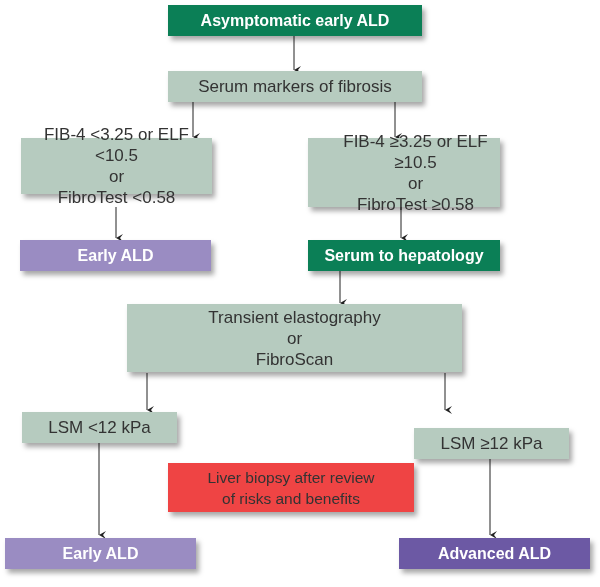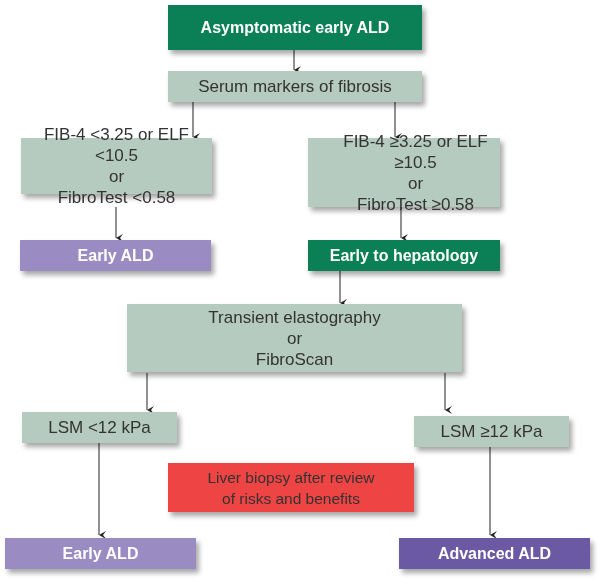--- a/index.html
+++ b/index.html
@@ -29,21 +29,21 @@
   <line x1="395" y1="101" x2="395" y2="137" stroke="#222" stroke-width="1" marker-end="url(#ah)"></line>
   <line x1="116" y1="207" x2="116" y2="238" stroke="#222" stroke-width="1" marker-end="url(#ah)"></line>
   <line x1="401" y1="207" x2="401" y2="238" stroke="#222" stroke-width="1" marker-end="url(#ah)"></line>
   <line x1="340" y1="271" x2="340" y2="303" stroke="#222" stroke-width="1" marker-end="url(#ah)"></line>
   <line x1="147" y1="373" x2="147" y2="410" stroke="#222" stroke-width="1" marker-end="url(#ah)"></line>
   <line x1="445" y1="373" x2="445" y2="410" stroke="#222" stroke-width="1" marker-end="url(#ah)"></line>
   <line x1="99" y1="442" x2="99" y2="535" stroke="#222" stroke-width="1" marker-end="url(#ah)"></line>
   <line x1="490" y1="442" x2="490" y2="535" stroke="#222" stroke-width="1" marker-end="url(#ah)"></line>
 </svg>
 
-<div class="box green" style="left:168px;top:5px;width:254px;height:45px;">
+<div class="box green" style="left:168px;top:5px;width:254px;height:31px;">
   <span>Asymptomatic early ALD</span>
 </div>
 
 <div class="box sage" style="left:168px;top:71px;width:254px;height:31px;">
   <span>Serum markers of fibrosis</span>
 </div>
 
 <div class="box sage" style="left:21px;top:138px;width:191px;height:56px;">
   <span>FIB-4 &lt;3.25 or ELF &lt;10.5
 or
@@ -54,34 +54,34 @@
   <span>FIB-4 ≥3.25 or ELF ≥10.5
 or
 FibroTest ≥0.58</span>
 </div>
 
 <div class="box lav" style="left:20px;top:240px;width:191px;height:31px;">
   <span>Early ALD</span>
 </div>
 
 <div class="box green" style="left:308px;top:240px;width:192px;height:31px;">
-  <span>Early to hepatology</span>
+  <span>Serum to hepatology</span>
 </div>
 
 <div class="box sage" style="left:127px;top:304px;width:335px;height:68px;">
   <span>Transient elastography
 or
 FibroScan</span>
 </div>
 
 <div class="box sage" style="left:22px;top:412px;width:155px;height:31px;">
   <span>LSM &lt;12 kPa</span>
 </div>
 
-<div class="box sage" style="left:414px;top:416px;width:155px;height:31px;text-align:right;">
+<div class="box sage" style="left:414px;top:428px;width:155px;height:31px;text-align:right;">
   <span>LSM ≥12 kPa</span>
 </div>
 
 <div class="box lavlight" style="left:168px;top:463px;width:246px;height:49px;">
   <span>Liver biopsy after review
 of risks and benefits</span>
 </div>
 
 <div class="box lav" style="left:5px;top:538px;width:191px;height:31px;">
   <span>Early ALD</span>

